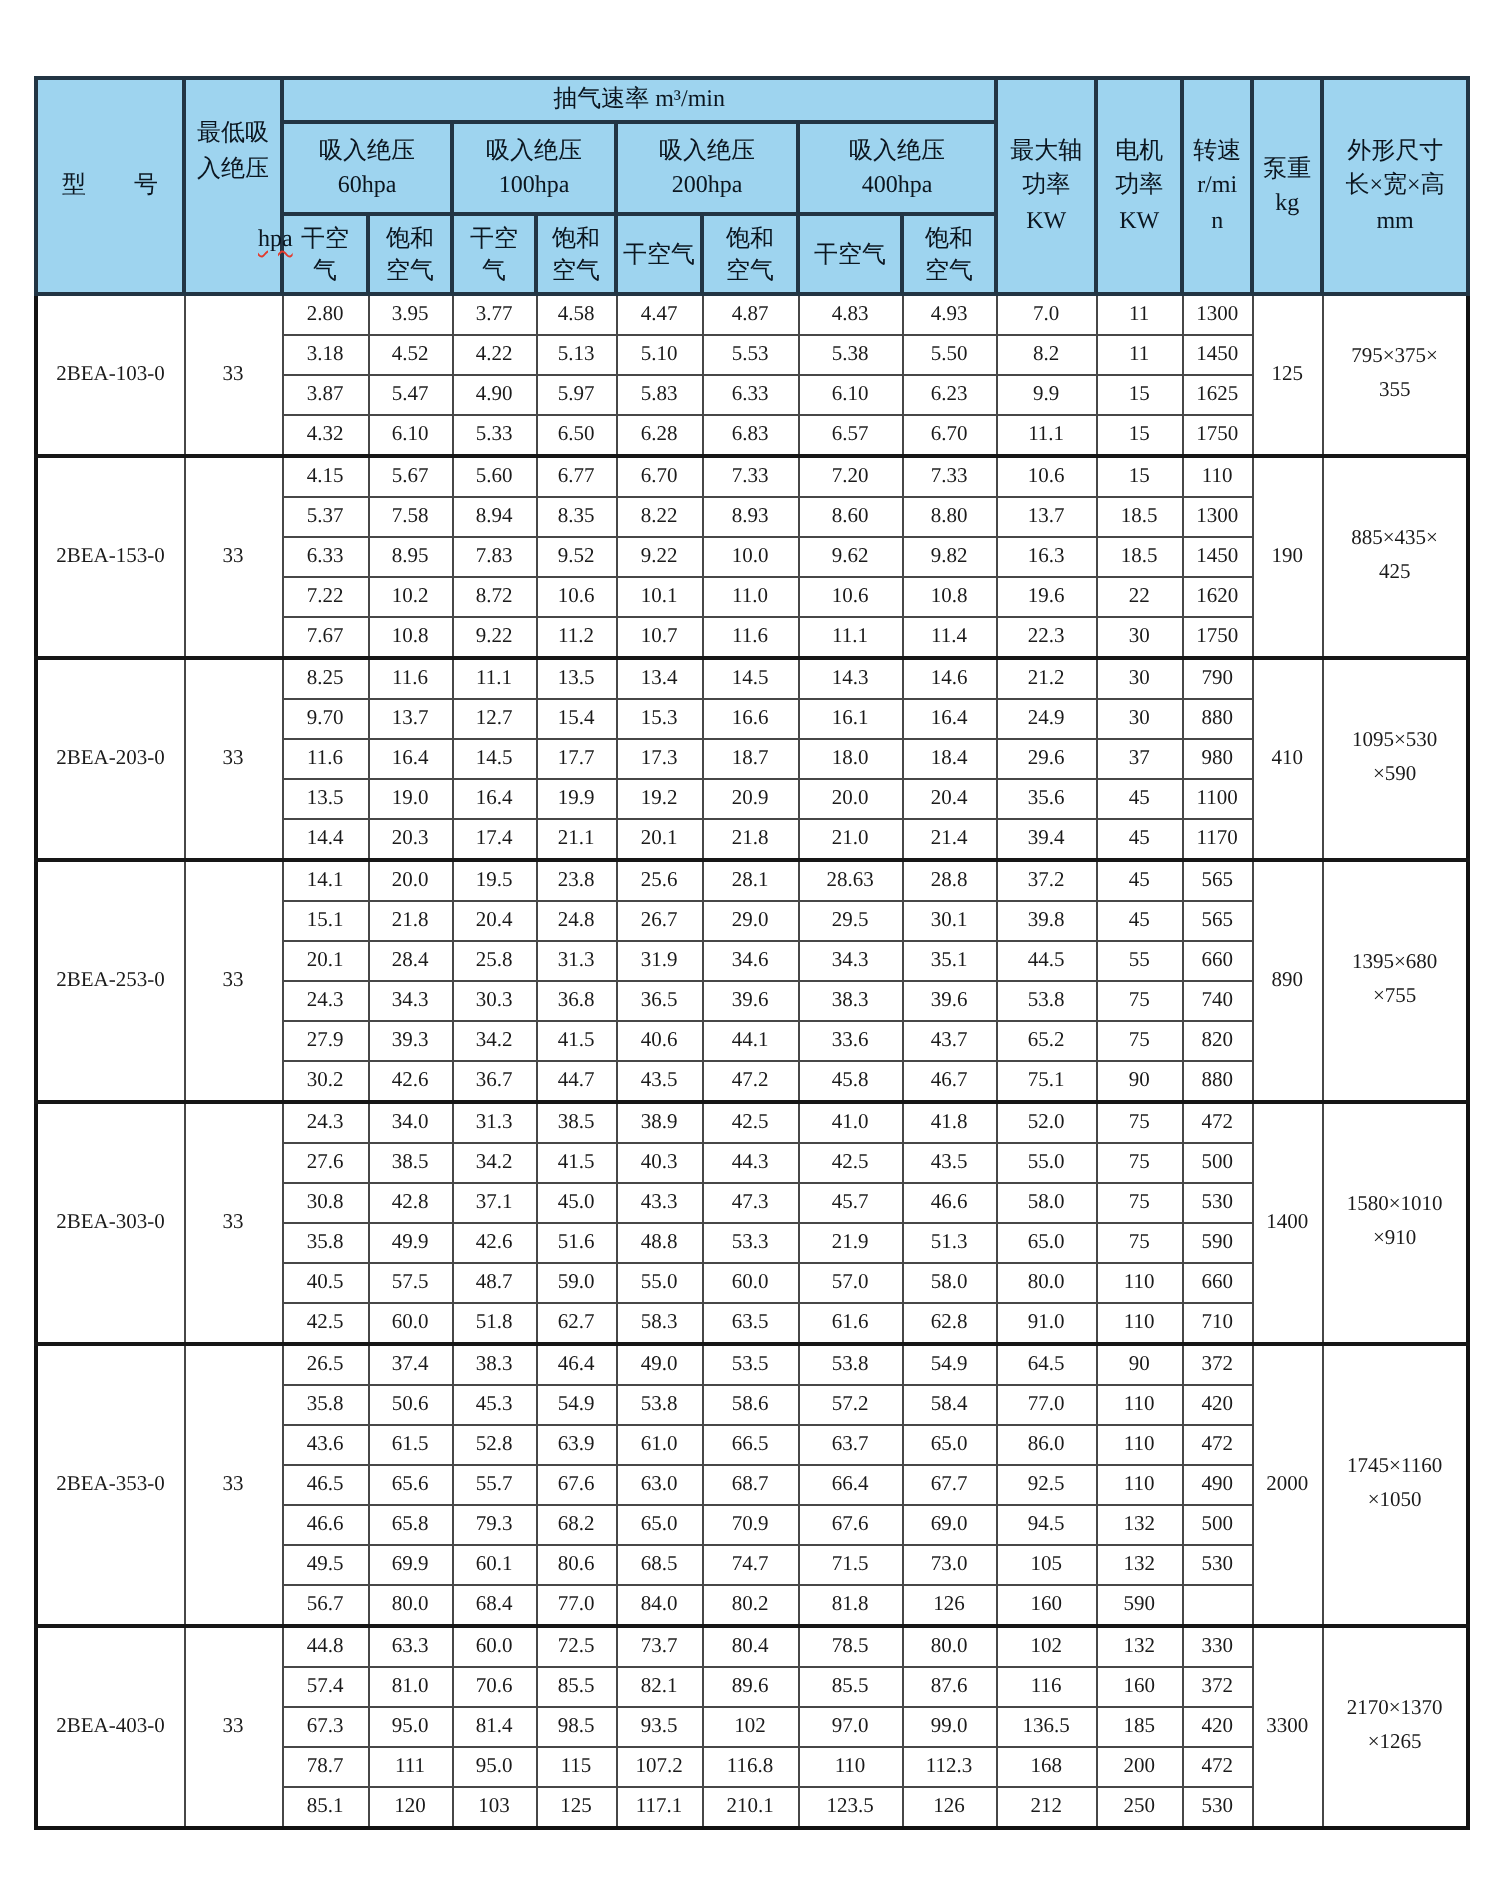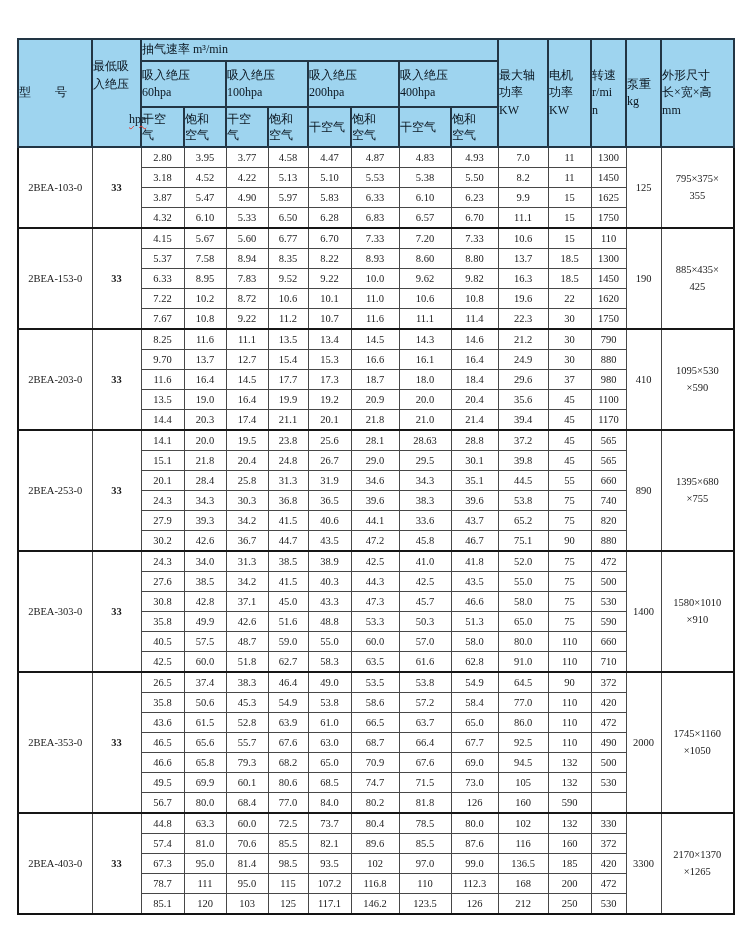--- a/index.html
+++ b/index.html
@@ -10,21 +10,21 @@
   }
   table.spec {
     position:absolute; left:17px; top:38px; width:716px;
     border-collapse:collapse; table-layout:fixed;
     border:2px solid #121212;
   }
   thead th {
     background:#9ed4ef;
     border:2px solid #223544;
     font-weight:normal; font-size:12px; line-height:1.45;
-    color:#0b1620; text-align:left; vertical-align:middle;
+    color:#0b1620; text-align:center; vertical-align:middle;
     white-space:pre-line; padding:1px 0;
   }
   thead tr.h1 th.rate-title { height:18px; line-height:1.1; }
   thead tr.h2 th { height:42px; }
   thead tr.h3 th { height:36px; font-size:12px; line-height:1.35; }
   thead th .blk { display:block; white-space:pre-line; }
   .squiggle {
     text-decoration:underline;
     text-decoration-style:wavy;
     text-decoration-color:#e23b2e;
@@ -35,21 +35,21 @@
   tbody td {
     border:1px solid #474747;
     border-top:1px solid #8d8d8d;
     height:19px; padding:0 1px;
     text-align:center; vertical-align:middle;
     font-size:10.5px; color:#1a1a1a; line-height:1.2;
     overflow:hidden;
   }
   tbody tr.group-start td { border-top:2px solid #161616; }
   tbody td.model { font-size:10.5px;margin-left:32px; }
-  tbody td.minp  { font-size:10.5px;font-weight:bold; }
+  tbody td.minp  { font-size:10.5px; }
   tbody td.weight { font-size:10.5px; }
   tbody td.dims {
     white-space:pre-line; font-size:10.5px; line-height:1.6;
   }
 </style>
 </head>
 <body>
 
 <div class="page">
   <table class="spec">
@@ -446,21 +446,21 @@
           <td>75</td>
           <td>530</td>
         </tr>
         <tr>
           <td>35.8</td>
           <td>49.9</td>
           <td>42.6</td>
           <td>51.6</td>
           <td>48.8</td>
           <td>53.3</td>
-          <td>50.3</td>
+          <td>21.9</td>
           <td>51.3</td>
           <td>65.0</td>
           <td>75</td>
           <td>590</td>
         </tr>
         <tr>
           <td>40.5</td>
           <td>57.5</td>
           <td>48.7</td>
           <td>59.0</td>
@@ -637,21 +637,21 @@
           <td>168</td>
           <td>200</td>
           <td>472</td>
         </tr>
         <tr>
           <td>85.1</td>
           <td>120</td>
           <td>103</td>
           <td>125</td>
           <td>117.1</td>
-          <td>146.2</td>
+          <td>210.1</td>
           <td>123.5</td>
           <td>126</td>
           <td>212</td>
           <td>250</td>
           <td>530</td>
         </tr>
       </tbody>
   </table>
 </div>
 

